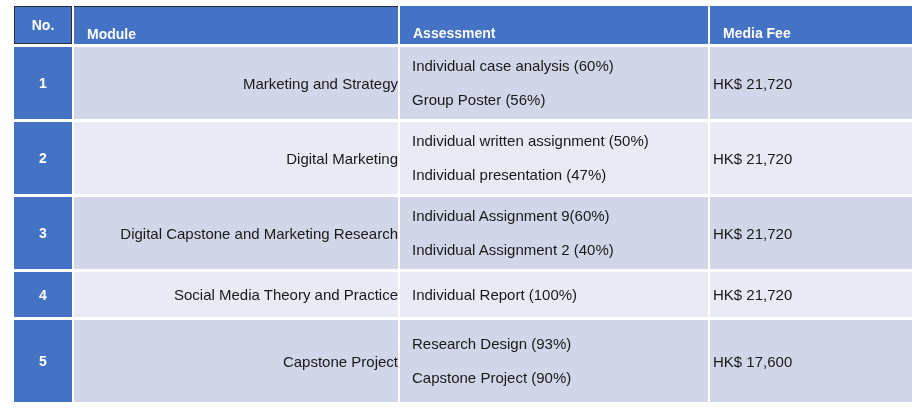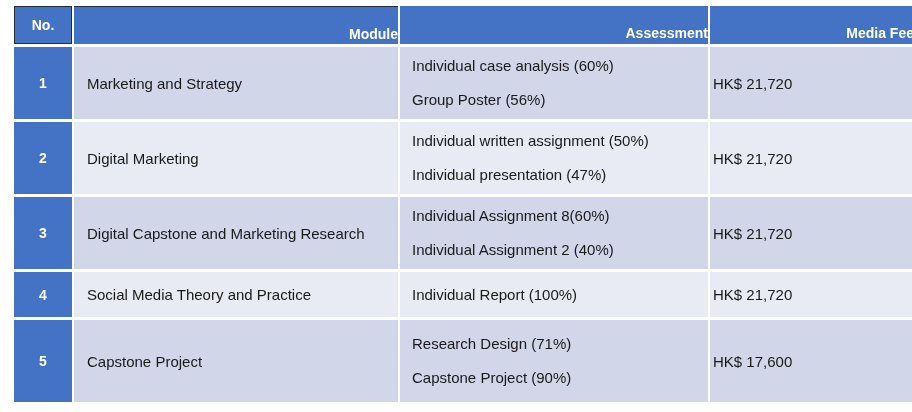--- a/index.html
+++ b/index.html
@@ -24,41 +24,41 @@
 
   thead tr{height:38px;}
   tbody tr:nth-child(-n+3){height:72px;}
   tbody tr:nth-child(4){height:45px;}
   tbody tr:nth-child(5){height:82px;}
 
   th{
     background:var(--header-bg,#4472C4);
     color:var(--header-text,#ffffff);
     font-size:14px;font-weight:bold;
-    text-align:right;vertical-align:middle;
+    text-align:left;vertical-align:middle;
     padding:16px 0 0 13px;
   }
   th.th-no{text-align:center;padding:0;
     border:1px solid var(--header-border,#262b36);}
   th.th-module{border-top:1px solid var(--header-border,#262b36);}
 
   td{
     color:var(--body-text,#191919);
     font-size:15px;vertical-align:middle;
     padding:0;
   }
   tbody tr:nth-child(odd) td{background:var(--band-dark,#D1D7E9);}
   tbody tr:nth-child(even) td{background:var(--band-light,#E9EBF4);}
 
   td.td-no{
     background:var(--header-bg,#4472C4) !important;
     color:var(--header-text,#ffffff);
     font-weight:bold;font-size:14px;text-align:center;
   }
-  td.td-module{padding-left:13px;}
+  td.td-module{padding-left:13px;text-align:right;}
   td.td-fee{padding-left:3px;}
   td.td-assessment{padding-left:12px;}
   .assess-wrap{
     display:flex;flex-direction:column;justify-content:center;
     gap:16px;line-height:18px;
   }
 </style>
 </head>
 <body>
 
@@ -99,42 +99,42 @@
               <div>Individual presentation (47%)</div>
             </div>
     </td>
     <td class="td-fee">HK$ 21,720</td>
   </tr>
         <tr class="body-row">
     <td class="td-no">3</td>
     <td class="td-module">Digital Capstone and Marketing Research</td>
     <td class="td-assessment">
       <div class="assess-wrap">
-              <div>Individual Assignment 8(60%)</div>
+              <div>Individual Assignment 9(60%)</div>
               <div>Individual Assignment 2 (40%)</div>
             </div>
     </td>
     <td class="td-fee">HK$ 21,720</td>
   </tr>
         <tr class="body-row">
     <td class="td-no">4</td>
     <td class="td-module">Social Media Theory and Practice</td>
     <td class="td-assessment">
       <div class="assess-wrap">
               <div>Individual Report (100%)</div>
             </div>
     </td>
     <td class="td-fee">HK$ 21,720</td>
   </tr>
         <tr class="body-row">
     <td class="td-no">5</td>
     <td class="td-module">Capstone Project</td>
     <td class="td-assessment">
       <div class="assess-wrap">
-              <div>Research Design (71%)</div>
+              <div>Research Design (93%)</div>
               <div>Capstone Project (90%)</div>
             </div>
     </td>
     <td class="td-fee">HK$ 17,600</td>
   </tr>
       </tbody>
   </table>
 </div>
 
 </body></html>

